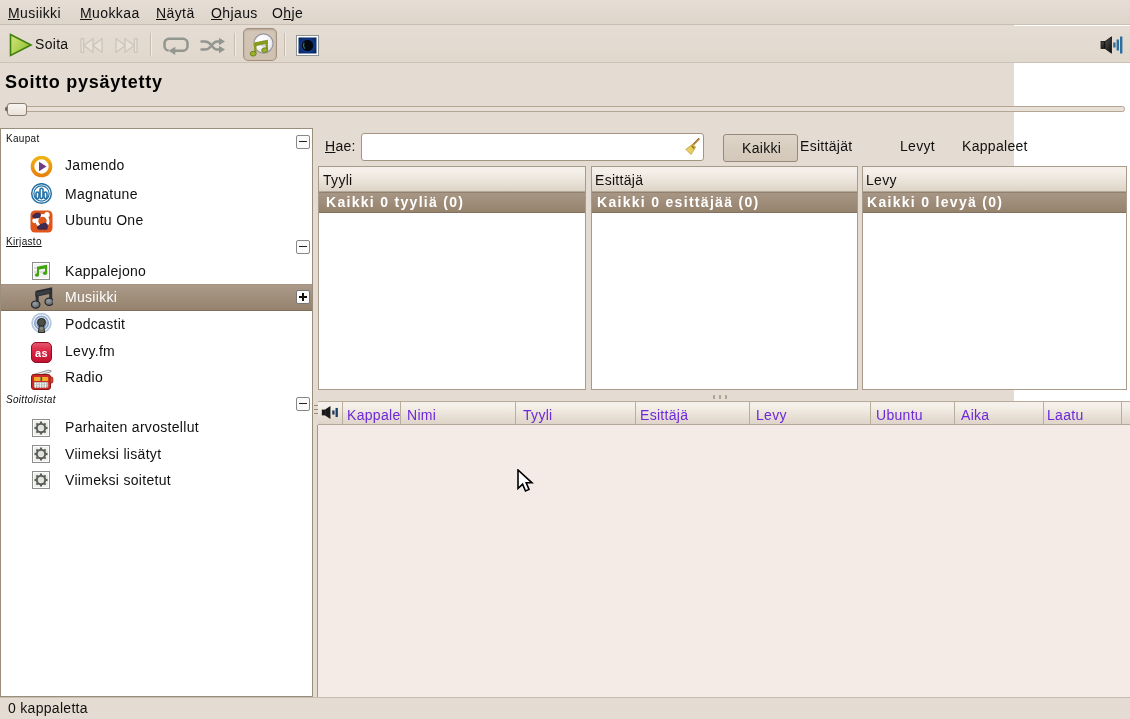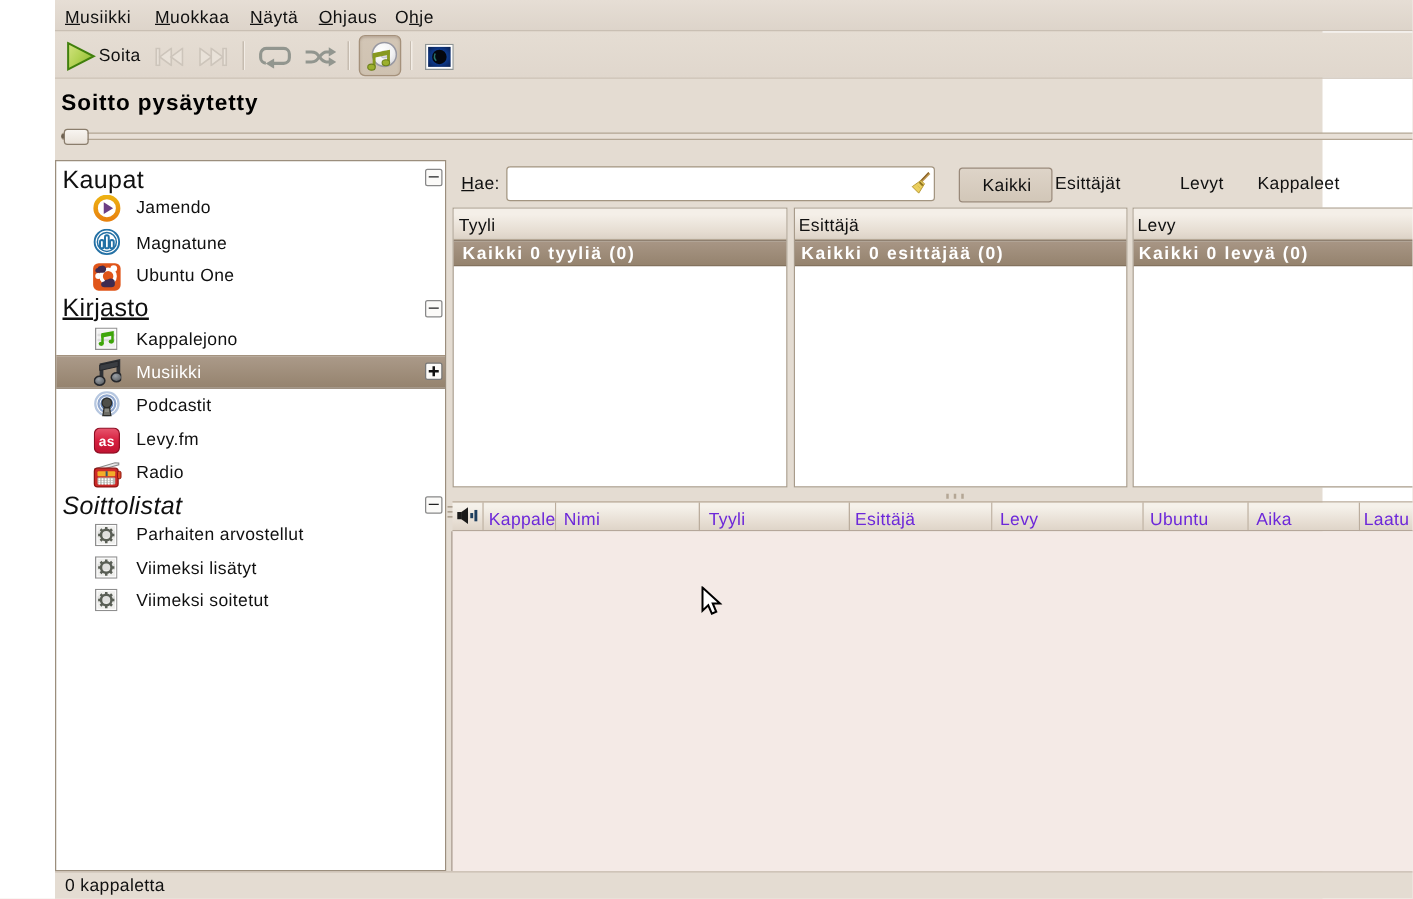--- a/index.html
+++ b/index.html
@@ -1,32 +1,32 @@
 <!DOCTYPE html>
 <html><head>
 <meta charset="utf-8">
 <style>
 * { margin:0; padding:0; box-sizing:border-box; }
 html,body { width:1130px; height:719px; overflow:hidden; }
 body { font-family:"Liberation Sans", sans-serif; font-size:14px; color:#101010; letter-spacing:0.3px; }
-#app { position:relative; width:1014px; height:719px; background:#e4dcd2;margin-left:44px; }
+#app { position:relative; width:1014px; height:719px; background:#e4dcd2; }
 .abs { position:absolute; }
 u { text-decoration:underline; }
 
 #menubar { left:0; top:0; width:1130px; height:25px;
   background:linear-gradient(#e6ded5,#ddd4ca); border-bottom:1px solid #c9bfb3; }
 .mitem { position:absolute; top:5px; letter-spacing:0.4px; }
 
 #toolbar { left:0; top:26px; width:1130px; height:37px;
   background:linear-gradient(#e5ddd3,#e0d7cd); border-bottom:1px solid #cbc1b5; }
 .tsep { position:absolute; width:2px; height:23px;
   background:linear-gradient(90deg,#c6bcb0 50%,#f2ece5 50%); }
 
 .srowtext { position:absolute; left:65px; font-size:14px; color:#101010; }
-.shead { position:absolute; left:6px; font-size:20px; color:#101010; }
+.shead { position:absolute; left:6px; font-size:10px; color:#101010; }
 .colbox { position:absolute; left:296px; width:14px; height:14px; background:#fbfaf8;
   border:1px solid #888; border-radius:2px; }
 .colbox:before { content:""; position:absolute; left:2px; top:5px; width:8px; height:1px; background:#222; }
 
 .pane { position:absolute; top:166px; height:224px; background:#fff; border:1px solid #a89b8a; }
 .panehdr { position:absolute; left:0; top:0; right:0; height:25px;
   background:linear-gradient(#f4efe8 20%,#e6ddd2 75%,#ddd3c7); border-bottom:1px solid #b5a795; }
 .panesel { position:absolute; left:0; top:25px; right:0; height:21px;
   background:linear-gradient(#a89685,#95836e); border-top:1px solid #8f8070; border-bottom:1px solid #83725e; }
 .pseltext { position:absolute; font-weight:bold; letter-spacing:1.3px; color:#fff; font-size:14px; }

